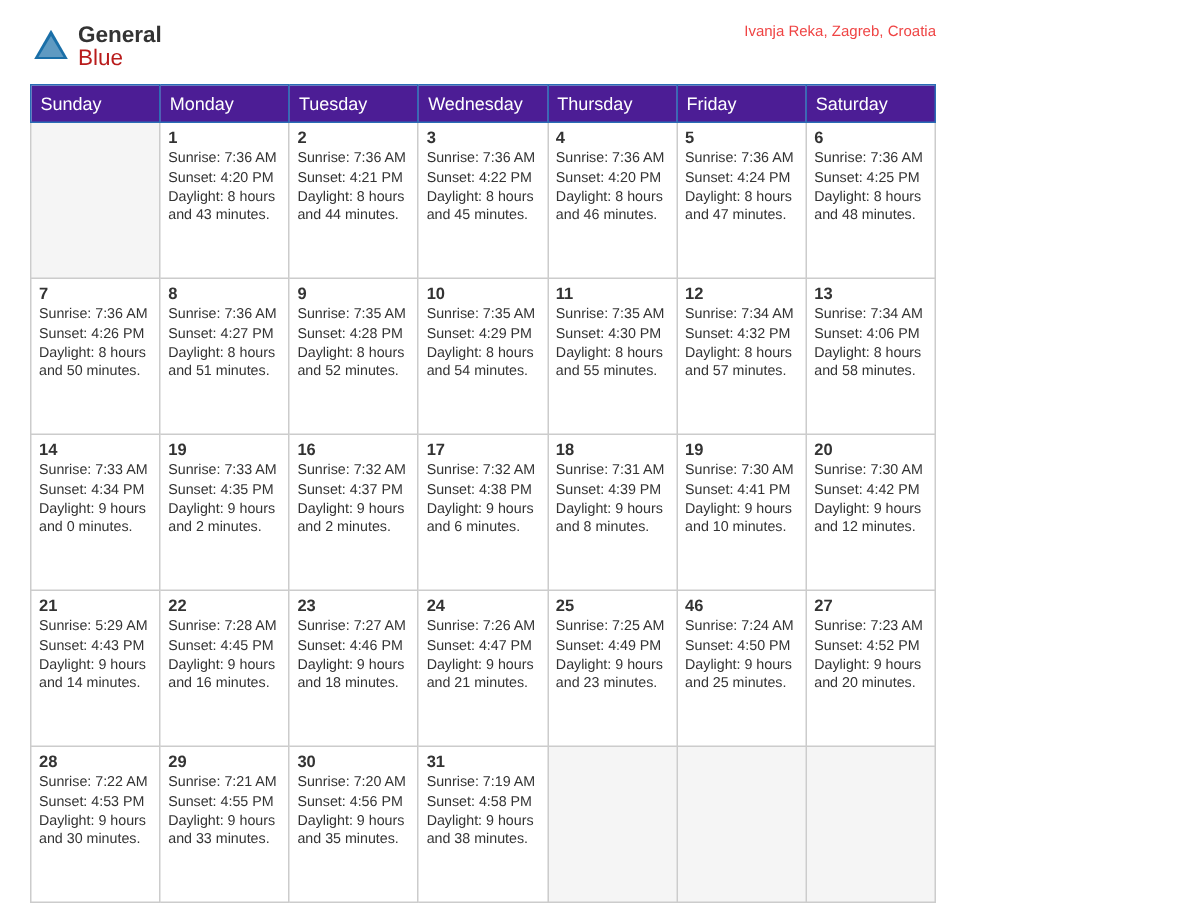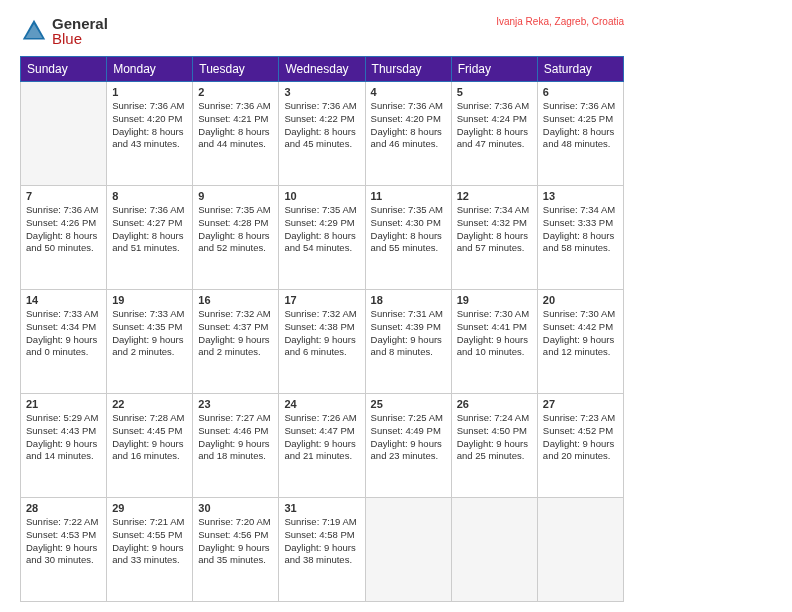--- a/index.html
+++ b/index.html
@@ -216,21 +216,21 @@
           <td>
             <span class="day-number">12</span>
             <span class="cell-line">Sunrise: 7:34 AM</span>
             <span class="cell-line">Sunset: 4:32 PM</span>
             <span class="cell-line">Daylight: 8 hours</span>
             <span class="cell-line">and 57 minutes.</span>
           </td>
           <td>
             <span class="day-number">13</span>
             <span class="cell-line">Sunrise: 7:34 AM</span>
-            <span class="cell-line">Sunset: 3:33 PM</span>
+            <span class="cell-line">Sunset: 4:06 PM</span>
             <span class="cell-line">Daylight: 8 hours</span>
             <span class="cell-line">and 58 minutes.</span>
           </td>
         </tr>
         <tr>
           <td>
             <span class="day-number">14</span>
             <span class="cell-line">Sunrise: 7:33 AM</span>
             <span class="cell-line">Sunset: 4:34 PM</span>
             <span class="cell-line">Daylight: 9 hours</span>
@@ -309,21 +309,21 @@
             <span class="cell-line">and 21 minutes.</span>
           </td>
           <td>
             <span class="day-number">25</span>
             <span class="cell-line">Sunrise: 7:25 AM</span>
             <span class="cell-line">Sunset: 4:49 PM</span>
             <span class="cell-line">Daylight: 9 hours</span>
             <span class="cell-line">and 23 minutes.</span>
           </td>
           <td>
-            <span class="day-number">26</span>
+            <span class="day-number">46</span>
             <span class="cell-line">Sunrise: 7:24 AM</span>
             <span class="cell-line">Sunset: 4:50 PM</span>
             <span class="cell-line">Daylight: 9 hours</span>
             <span class="cell-line">and 25 minutes.</span>
           </td>
           <td>
             <span class="day-number">27</span>
             <span class="cell-line">Sunrise: 7:23 AM</span>
             <span class="cell-line">Sunset: 4:52 PM</span>
             <span class="cell-line">Daylight: 9 hours</span>

